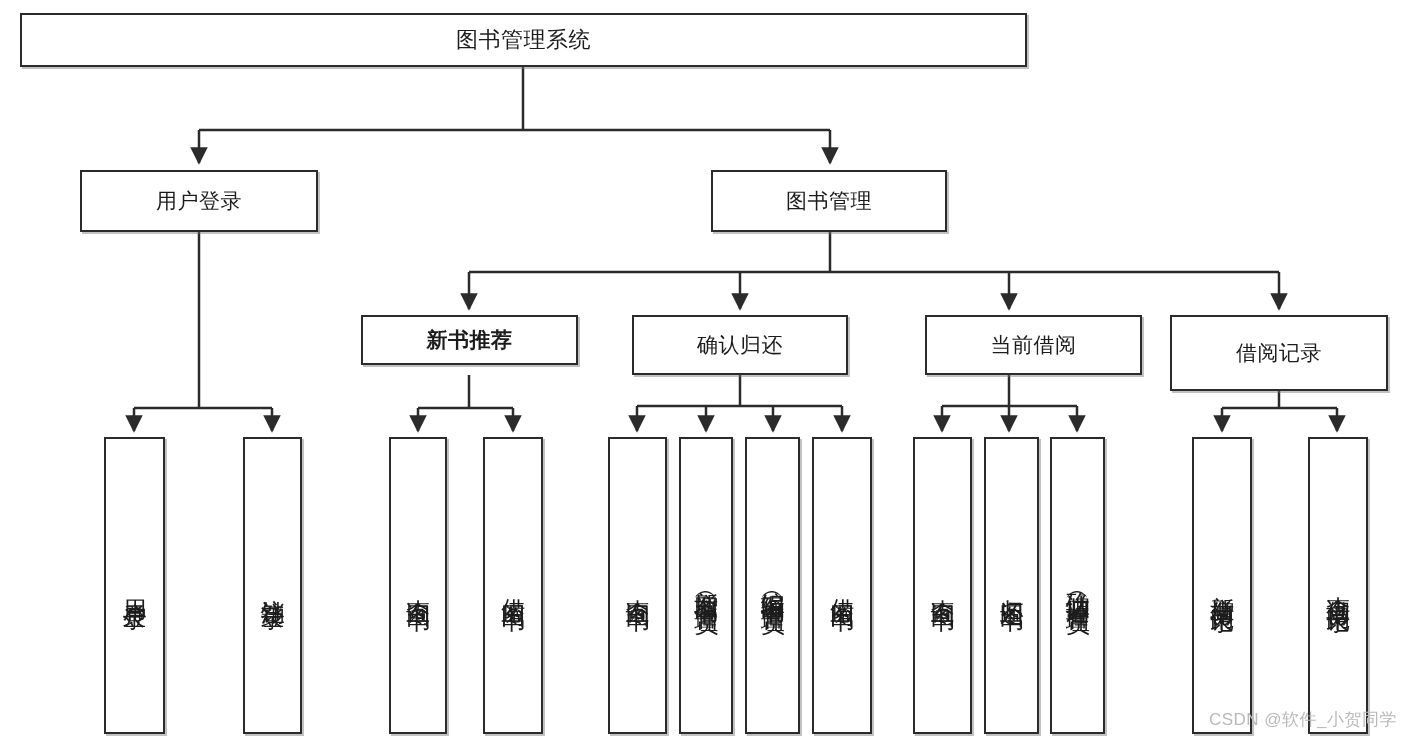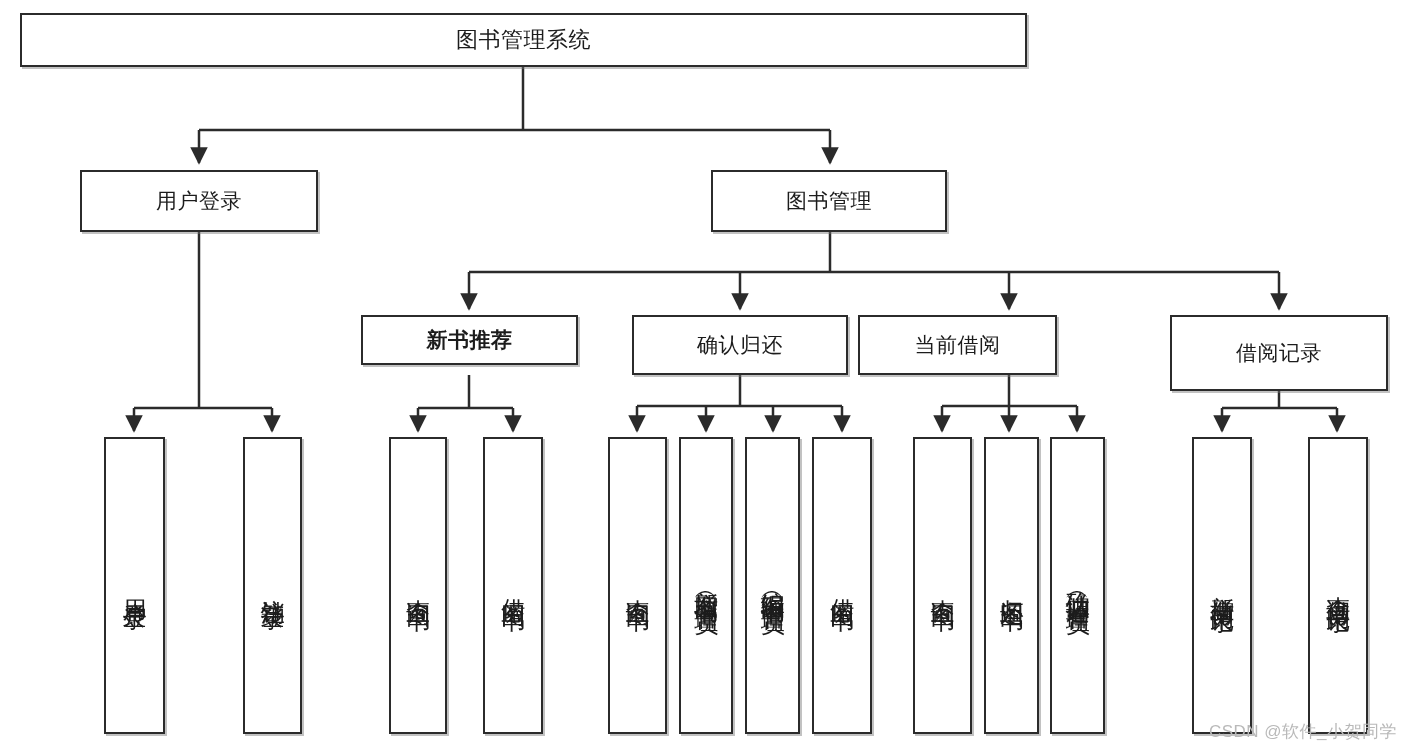--- a/index.html
+++ b/index.html
@@ -61,21 +61,21 @@
     font-size: 24px;
     line-height: 1.02;
     letter-spacing: 3px;
     white-space: nowrap;
     transform: rotate(0deg);
   }
   
   #watermark {
     position: absolute;
     right: 8px;
-    bottom: 4px;
+    bottom: 16px;
     font-size: 17px;
     color: #b9b9b9;
     letter-spacing: 0.5px;
     white-space: nowrap;
   }
 </style>
 </head>
 <body>
 
 <div id="canvas">
@@ -140,21 +140,21 @@
   <div class="node horiz" style="left:711px; top:170px; width:236px; height:62px;justify-content:center;">
     <span class="lbl">图书管理</span>
   </div>
 
   <div class="node horiz" style="left:361px; top:315px; width:217px; height:50px;font-weight:bold;">
     <span class="lbl">新书推荐</span>
   </div>
   <div class="node horiz" style="left:632px; top:315px; width:216px; height:60px;">
     <span class="lbl">确认归还</span>
   </div>
-  <div class="node horiz" style="left:858px; top:315px; width:199px; height:60px;">
+  <div class="node horiz" style="left:925px; top:315px; width:217px; height:60px;">
     <span class="lbl">当前借阅</span>
   </div>
   <div class="node horiz" style="left:1170px; top:315px; width:218px; height:76px;">
     <span class="lbl">借阅记录</span>
   </div>
 
   <div class="node vert" style="left:104px; top:437px; width:61px; height:297px;">
     <span class="lbl">用户登录</span>
   </div>
   <div class="node vert" style="left:243px; top:437px; width:59px; height:297px;">

